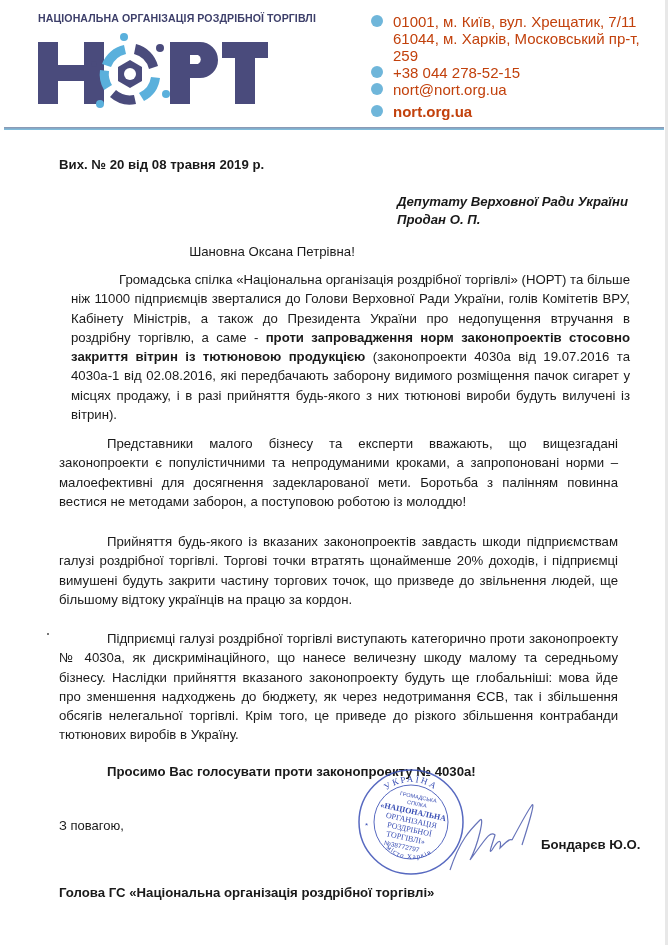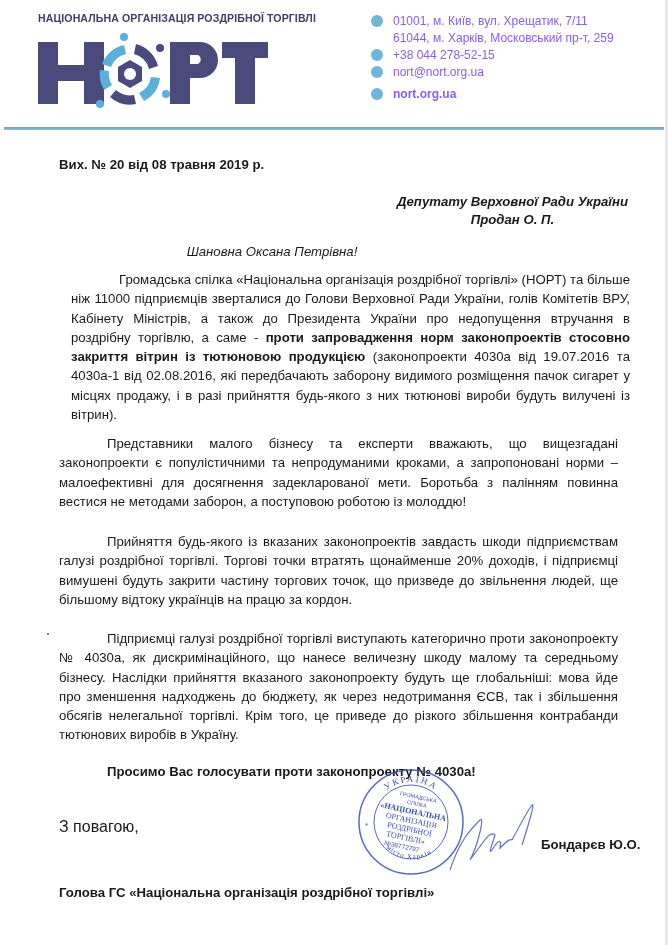--- a/index.html
+++ b/index.html
@@ -1,36 +1,36 @@
 <!DOCTYPE html>
 <html><head>
 <meta charset="utf-8">
 <style>
   html, body { margin: 0; padding: 0; background: #fff; }
   body { width: 668px; height: 945px; position: relative; overflow: hidden; font-family: "Liberation Sans", sans-serif; color: #1a1a1a; }
   .edge { position: absolute; right: 0; top: 0; width: 3px; height: 945px; background: #e8e8e8; }
   .org-line { position: absolute; left: 38px; top: 12px; font-family: "Liberation Sans", sans-serif; font-weight: bold; font-size: 11.5px; color: #3d3f6a; letter-spacing: 0.1px; transform: scaleX(0.92); transform-origin: left; }
   .logo { position: absolute; left: 32px; top: 28px; width: 240px; height: 84px; }
-  .contacts { position: absolute; left: 371px; top: 13px; font-size: 12px; color: #8b5cf6; line-height: 17px; }
+  .contacts { position: absolute; left: 371px; top: 13px; font-size: 15px; color: #c2410c; line-height: 17px; }
   .crow { position: relative; padding-left: 22px; }
   .crow .ic { position: absolute; left: 0; top: 2px; width: 12px; height: 12px; border-radius: 50%; background: #6fb6da; }
   .crow.gap { margin-top: 5px; }
   .web { font-weight: bold; }
   .rule { position: absolute; left: 4px; top: 127px; width: 660px; height: 3px; background: linear-gradient(#8c93ad, #7ec3e3); }
   .ref { position: absolute; left: 59px; top: 157px; font-weight: bold; font-size: 13.2px; }
-  .addr { position: absolute; right: 40px; top: 193px; text-align: center; font-weight: bold; font-style: italic; font-size: 13.2px; line-height: 18px; }
-  .salut { position: absolute; left: 0; width: 544px; top: 244px; text-align: center; font-style: italic; font-size: 13.2px; }
+  .addr { position: absolute; right: 40px; top: 193px; text-align: left; font-weight: bold; font-style: italic; font-size: 13.2px; line-height: 18px; }
+  .salut { position: absolute; left: 0; width: 544px; top: 244px; text-align: center; font-size: 13.2px; }
   .para { position: absolute; left: 59px; width: 559px; font-size: 13.2px; line-height: 19.3px; text-align: justify; text-indent: 48px; }
   .para b { font-weight: bold; }
   .p1 { top: 270px; margin-left: 12px; }
   .p2 { top: 434px; }
   .p3 { top: 532px; }
   .p4 { top: 629px; }
   .appeal { position: absolute; left: 107px; top: 764px; font-weight: bold; font-size: 13.2px; }
-  .closing { position: absolute; left: 59px; top: 818px; font-size: 16px; text-align: right; }
+  .closing { position: absolute; left: 59px; top: 818px; font-size: 13px; text-align: right; }
   .sig-left { position: absolute; left: 59px; top: 837px; font-weight: bold; font-size: 13.2px; margin-top: 48px; }
   .sig-right { position: absolute; left: 516px; top: 837px; font-weight: bold; font-size: 13.2px; padding-left: 25px; }
   .stamp { position: absolute; left: 357px; top: 768px; width: 108px; height: 108px; }
   .signature { position: absolute; left: 440px; top: 800px; width: 100px; height: 80px; }
   .dot { position: absolute; left: 47px; top: 633px; width: 2px; height: 2px; background: #777; }
 </style>
 </head>
 <body>
 
 <div class="edge"></div>

